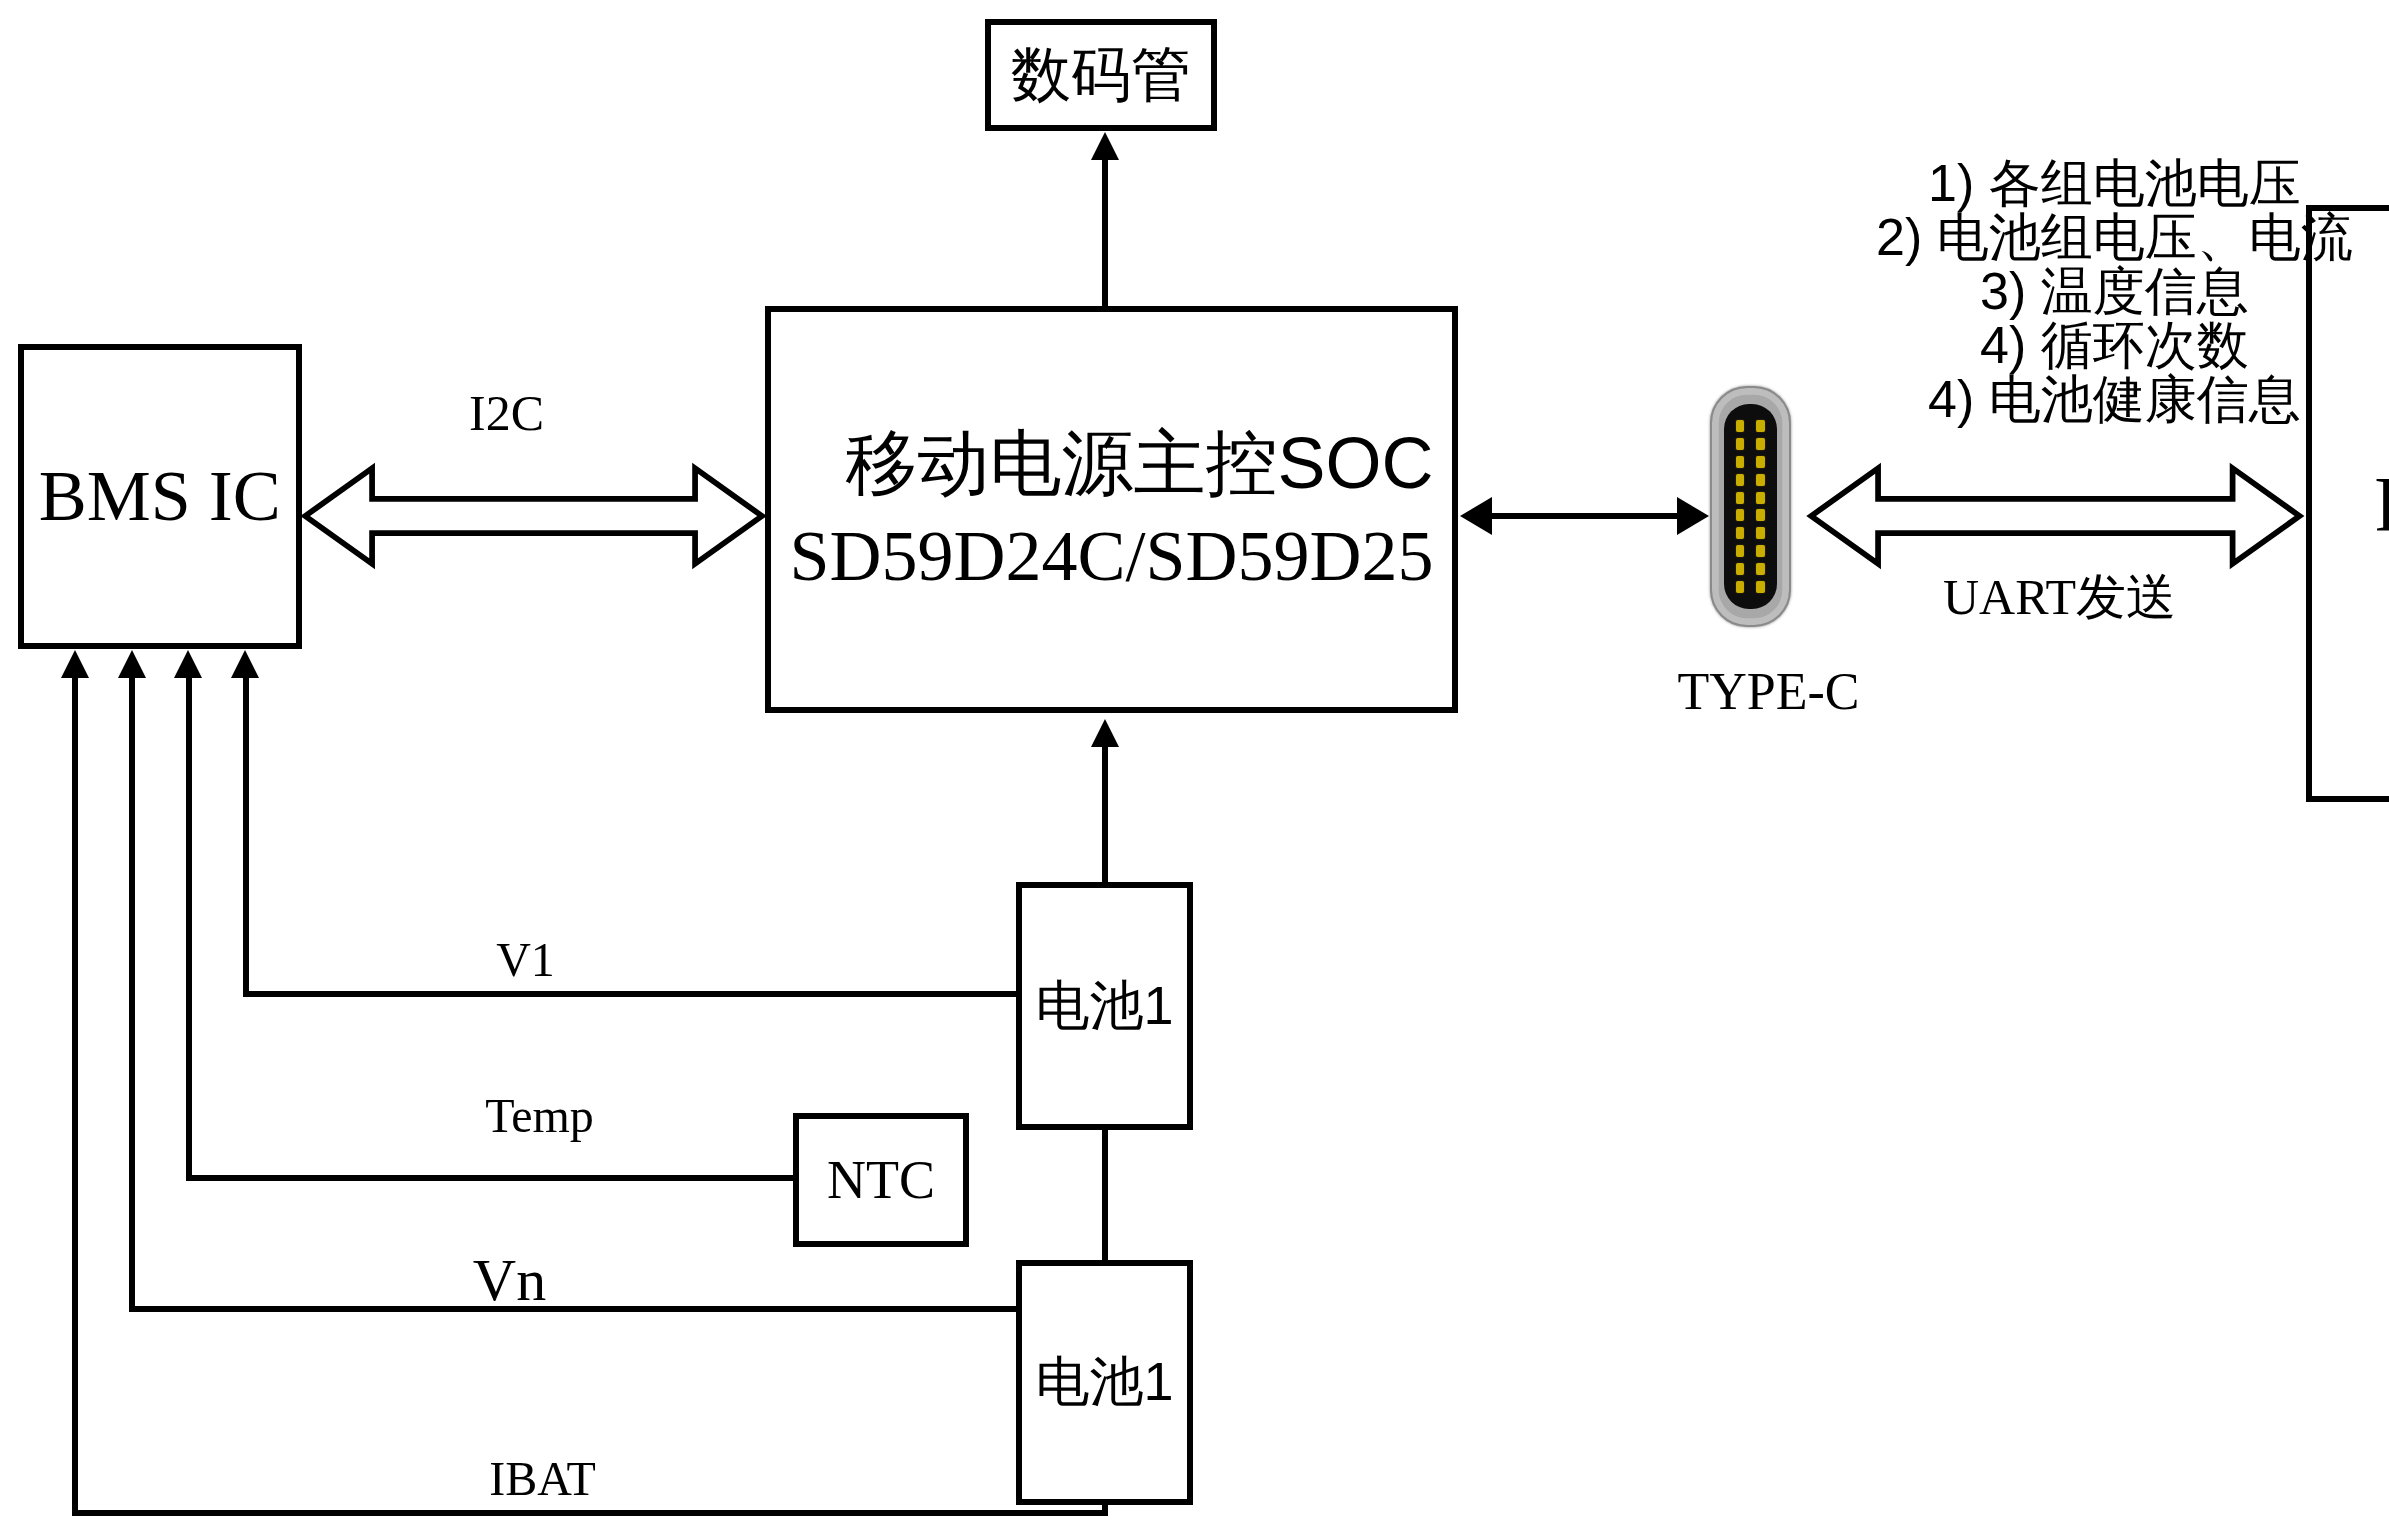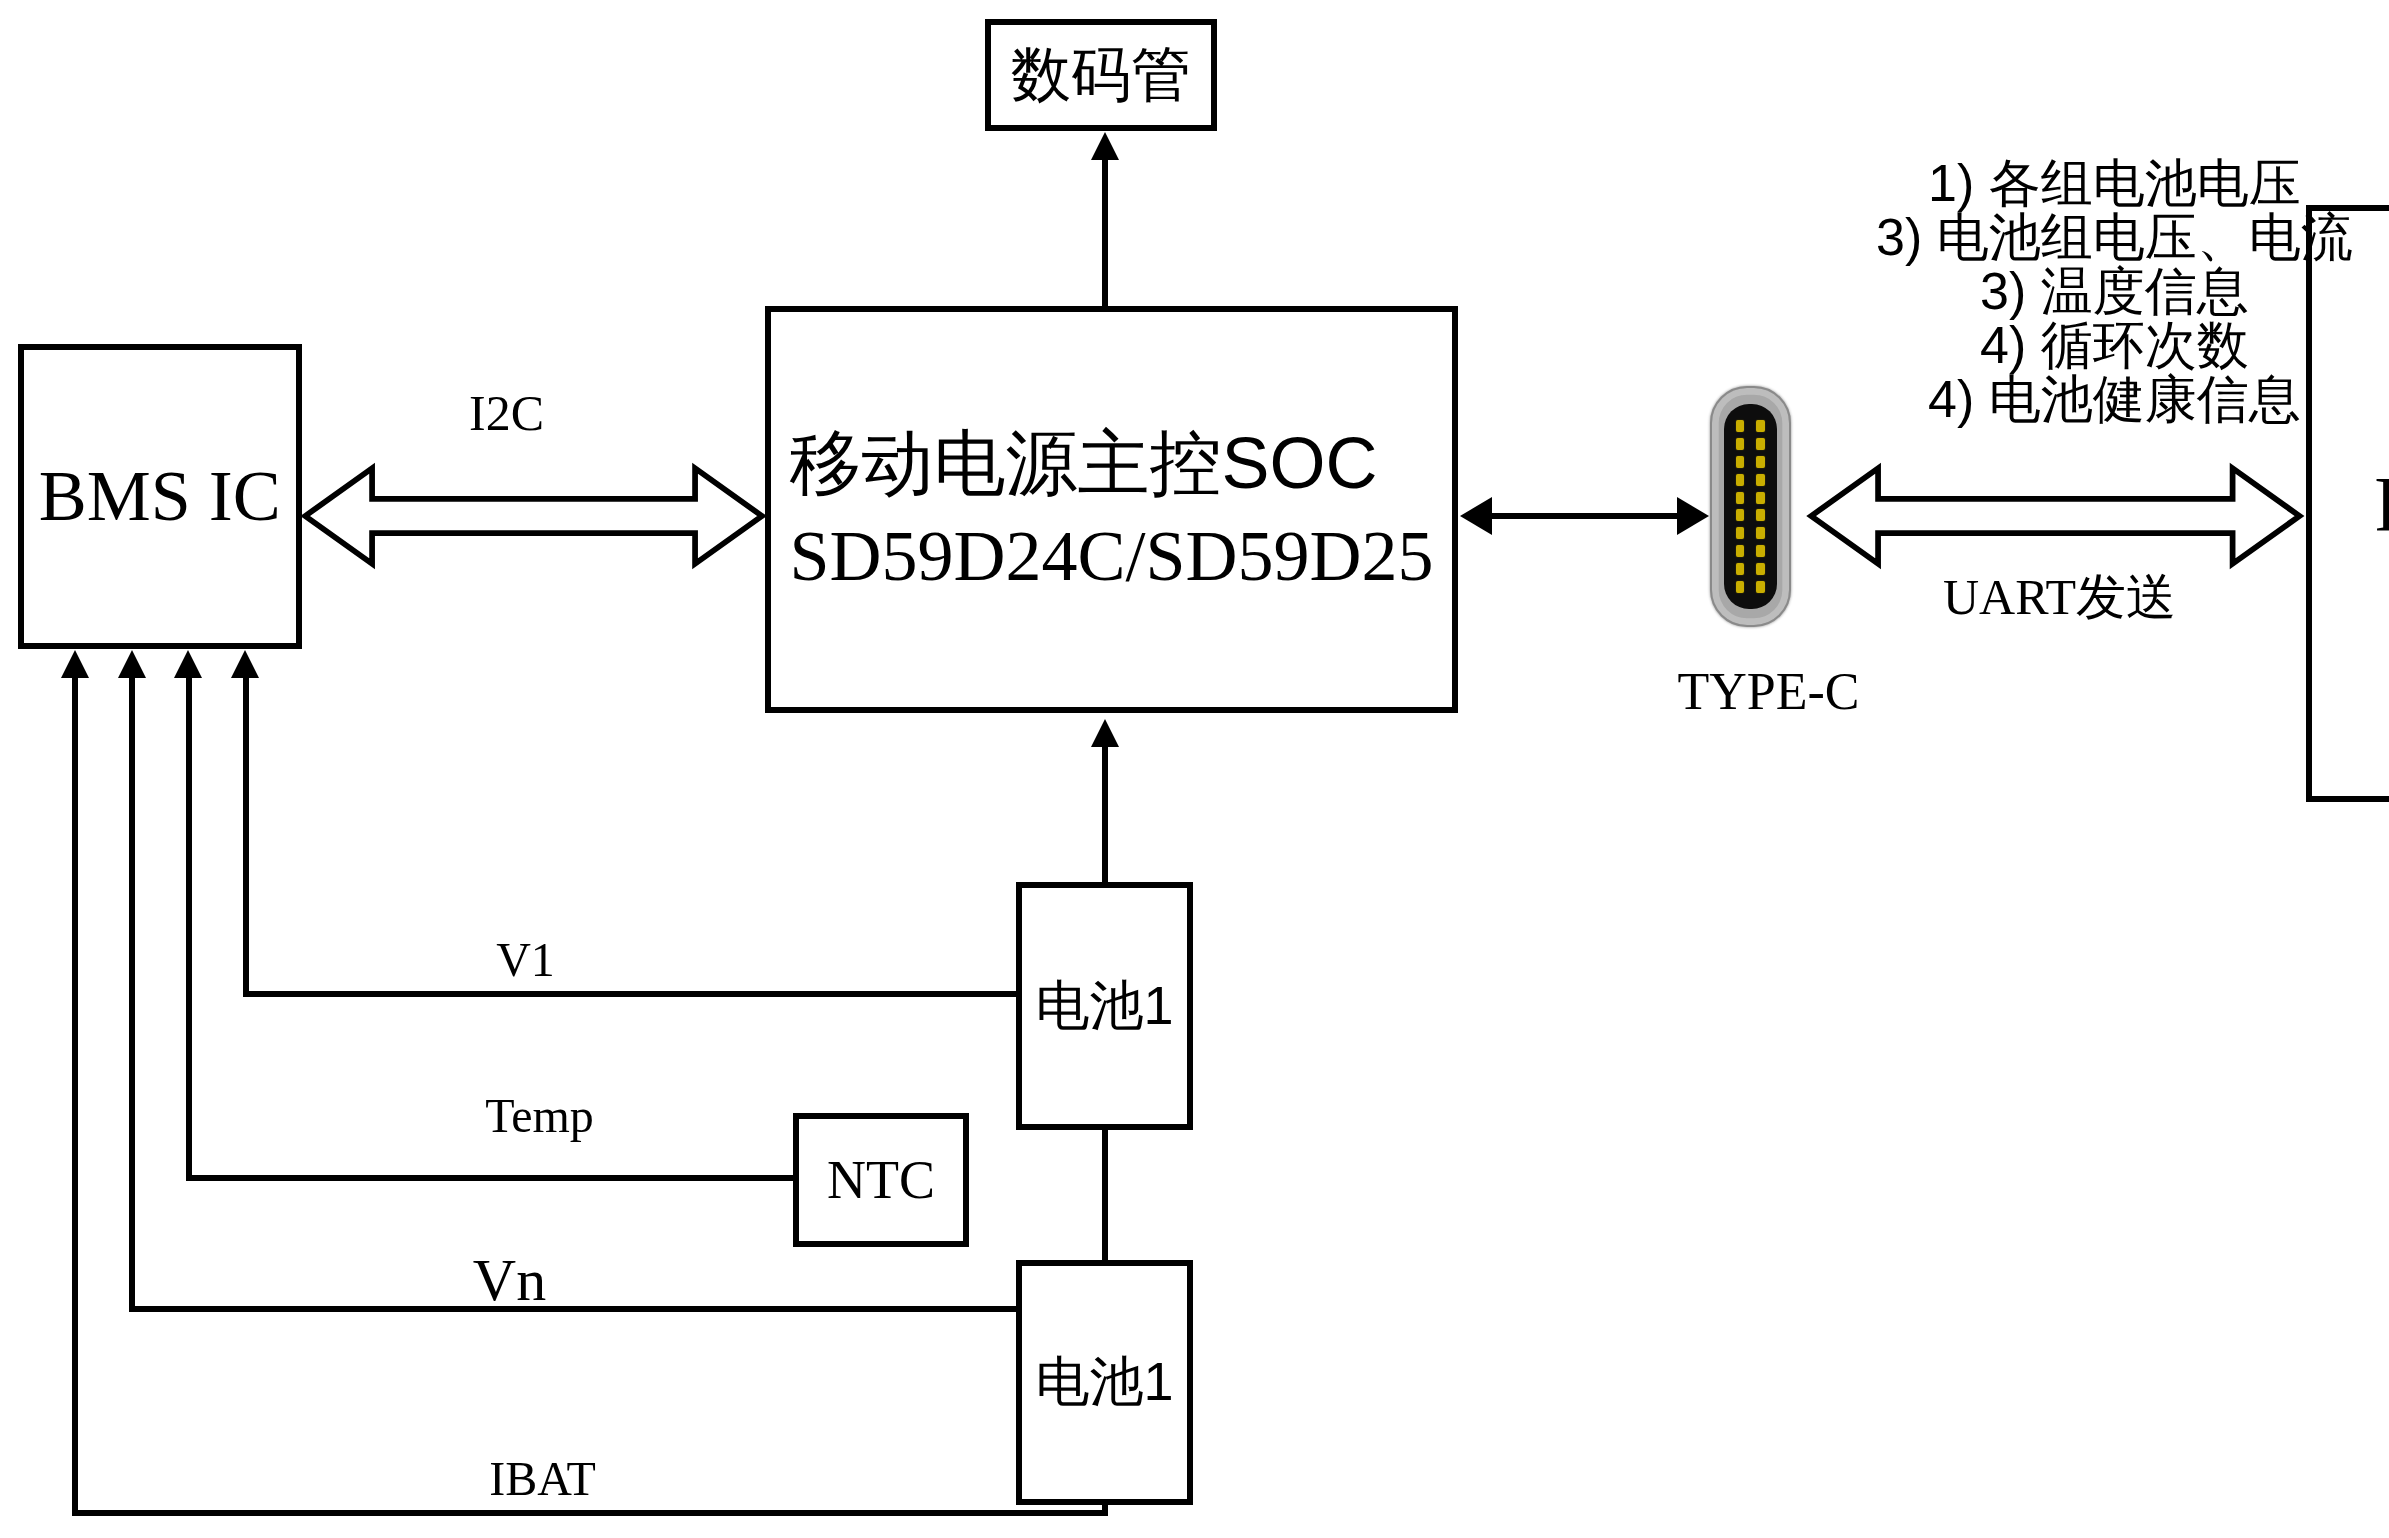--- a/index.html
+++ b/index.html
@@ -12,21 +12,21 @@
     overflow:hidden;
   }
   .box{
     position:absolute;
     border:6.2px solid #000;
     background:#fff;
     box-sizing:border-box;
     display:flex;
     align-items:center;
     justify-content:center;
-    text-align:left;
+    text-align:right;
   }
   .serif{font-family:"Liberation Serif","DejaVu Serif",serif;}
   .cjk{font-family:"Liberation Sans","DejaVu Sans",sans-serif;}
   .wire{position:absolute;background:#000;}
   .head-up{position:absolute;width:0;height:0;
     border-left:14.3px solid transparent;border-right:14.3px solid transparent;
     border-bottom:28px solid #000;}
   .head-left{position:absolute;width:0;height:0;
     border-top:19px solid transparent;border-bottom:19px solid transparent;
     border-right:32px solid #000;}
@@ -156,20 +156,20 @@
   <div class="label serif" style="left:411px;top:384px;width:191px;font-size:50px;">I2C</div>
   <div class="label serif" style="left:1625px;top:662px;width:287px;font-size:52px;">TYPE-C</div>
   <div class="label serif" style="left:1892px;top:564px;width:335px;font-size:50px;">UART发送</div>
   <div class="label serif" style="left:454px;top:932px;width:143px;font-size:48px;">V1</div>
   <div class="label serif" style="left:444px;top:1088px;width:191px;font-size:48px;">Temp</div>
   <div class="label serif" style="left:438px;top:1246px;width:143px;font-size:60px;">Vn</div>
   <div class="label serif" style="left:447px;top:1451px;width:191px;font-size:48px;">IBAT</div>
 
   <div class="list">
     <div>1) 各组电池电压</div>
-    <div>3) 电池组电压、电流</div>
+    <div>2) 电池组电压、电流</div>
     <div>3) 温度信息</div>
     <div>4) 循环次数</div>
     <div>4) 电池健康信息</div>
   </div>
 
 </div>
 
 
 </body></html>

